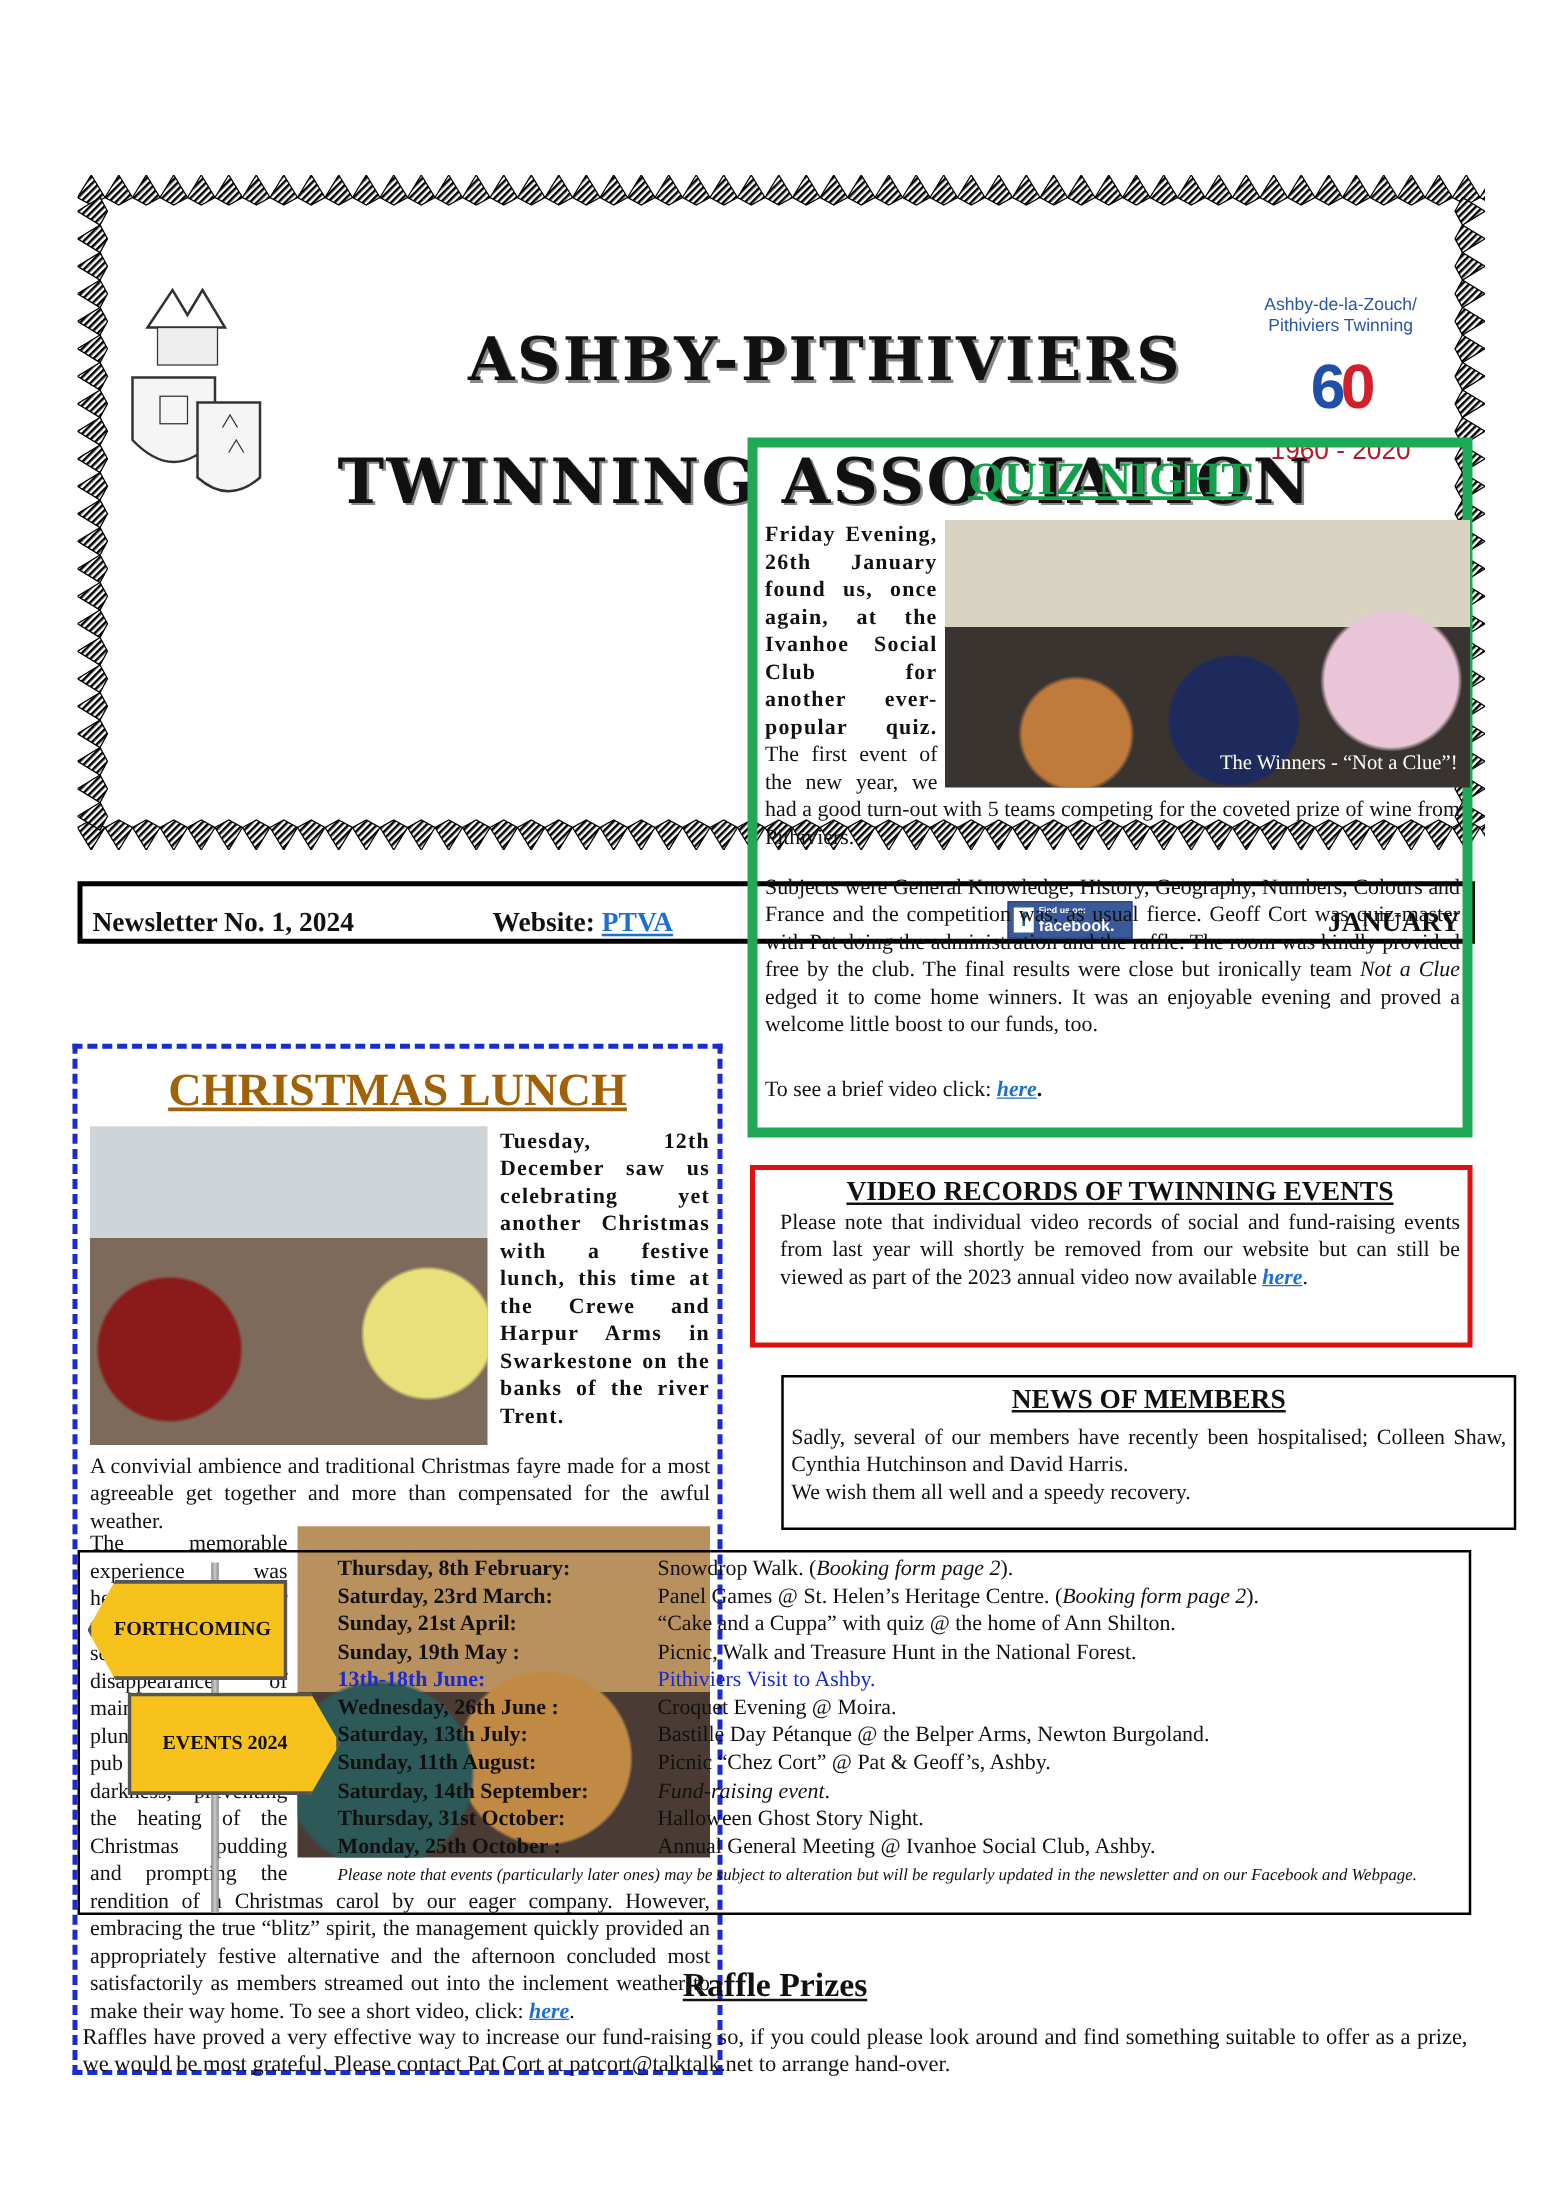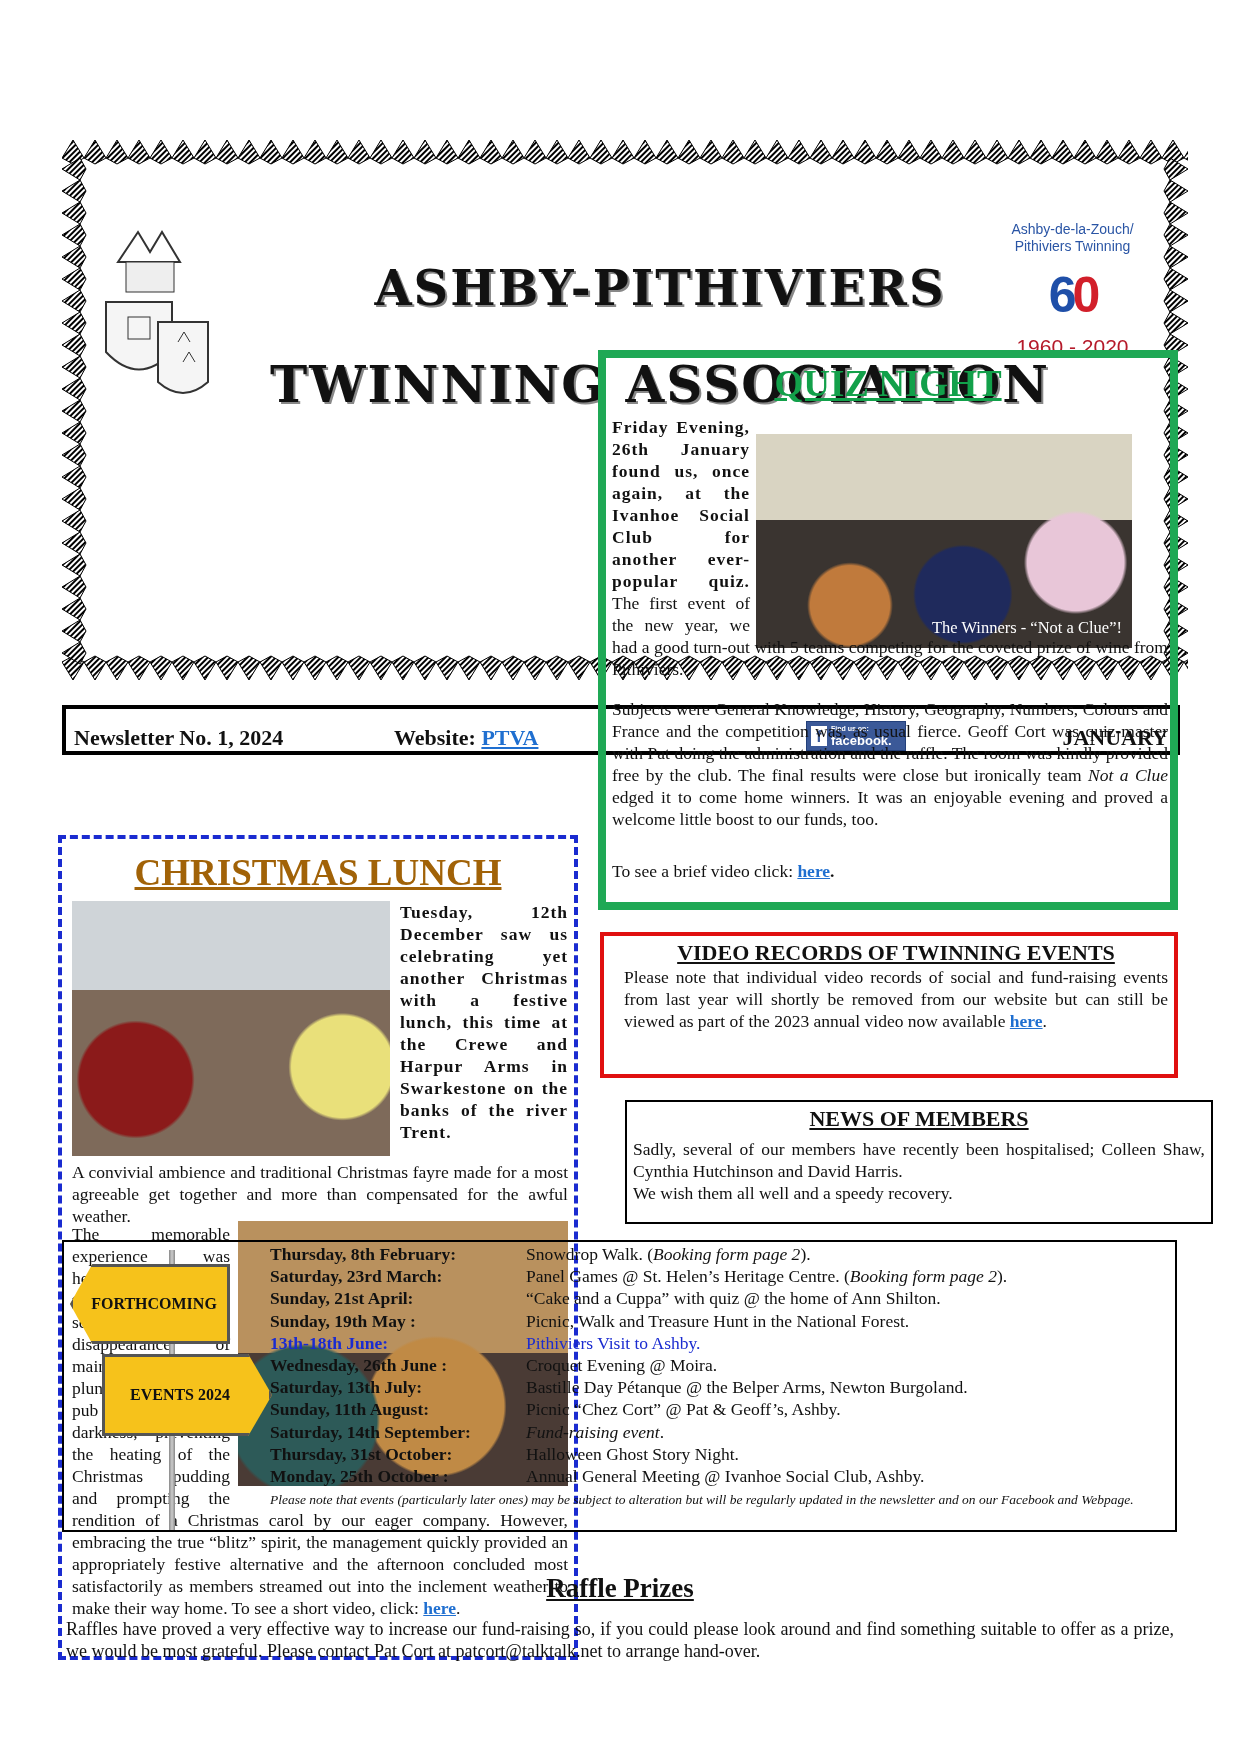--- a/index.html
+++ b/index.html
@@ -35,29 +35,29 @@
      radial-gradient(circle at 85% 65%,#e9e07a 0 16%,transparent 17%),
      linear-gradient(180deg,#cfd4d8 0 35%,#7e6a5a 35% 100%);}
   .photo2{position:absolute;left:176px;top:382px;width:330px;height:265px;background:
      radial-gradient(circle at 20% 75%,#2d5a58 0 22%,transparent 23%),
      radial-gradient(circle at 60% 70%,#c08a45 0 25%,transparent 26%),
      linear-gradient(180deg,#b9915e 0 50%,#4a3b35 50% 100%);}
   .caption{position:absolute;color:#fff;font-size:16.5px;}
   
   .qbox{left:598px;top:350px;width:580px;height:560px;border:8px solid #1fa855;box-sizing:border-box;}
   .quiz-title{color:#12a04a;font-size:37px;margin-top:4px;}
-  .photo3{position:absolute;left:150px;top:58px;width:376px;height:214px;background:
+  .photo3{position:absolute;left:150px;top:58px;width:420px;height:214px;background:
      radial-gradient(circle at 55% 75%,#1f2a5c 0 18%,transparent 19%),
      radial-gradient(circle at 85% 60%,#e8c6d8 0 14%,transparent 15%),
      radial-gradient(circle at 25% 80%,#c07a3c 0 12%,transparent 13%),
-     linear-gradient(180deg,#d9d4c2 0 40%,#3a3430 40% 100%); margin-top: 18px;}
+     linear-gradient(180deg,#d9d4c2 0 40%,#3a3430 40% 100%);}
   
   .vbox{left:600px;top:932px;width:578px;height:146px;border:4px solid #e01010;box-sizing:border-box;padding:4px 6px;}
   .h2b{font-size:22px;font-weight:bold;text-decoration:underline;text-align:center;}
-  .link{color:#1f6fd0;font-weight:bold;text-decoration:underline;}
+  .link{color:#1f6fd0;font-style:italic;font-weight:bold;text-decoration:underline;}
   
   .nbox{left:590px;top:1098px;width:588px;height:124px;border:2px solid #000;box-sizing:border-box;padding:4px 6px;}
   
   .ebox{left:62px;top:1240px;width:1115px;height:292px;border:2px solid #000;box-sizing:border-box;}
   .events{position:absolute;left:206px;top:1px;font-size:17.5px;line-height:22.2px;}
   .events .row{display:flex;}
   .events .d{width:256px;font-weight:bold;white-space:nowrap;}
   .events .e{white-space:nowrap;}
   .events .blue{color:#1a2bd0;}
   .events .note{font-size:13.5px;font-style:italic;line-height:17px;width:900px;margin-top:4px;}
@@ -240,21 +240,21 @@
     <path d="M18 80 H84 V130 Q51 165 18 130 Z" fill="#f5f5f5" stroke="#333" stroke-width="2"></path>
     <path d="M70 100 H120 V160 Q95 182 70 160 Z" fill="#f5f5f5" stroke="#333" stroke-width="2"></path>
     <rect x="40" y="95" width="22" height="22" fill="none" stroke="#333"></rect>
     <path d="M90 120 l6 -10 l6 10 M95 140 l6 -10 l6 10" stroke="#333" fill="none"></path>
   </svg>
 </div>
 
 <div class="abs title title1" style="top:260px;font-size:48px;left:300px;">ASHBY-PITHIVIERS</div>
 <div class="abs title title2" style="top:355px;font-size:50px;left:270px;width:780px;">TWINNING ASSOCIATION</div>
 
-<div class="abs logo60" style="left:985px;top:221px;">
+<div class="abs logo60" style="left:985px;top:235px;">
   <div class="l1">Ashby-de-la-Zouch/</div>
   <div class="l2">Pithiviers  Twinning</div>
   <div class="num"><b>6</b><span>0</span></div>
   <div class="yrs">1960 - 2020</div>
 </div>
 
 <div class="abs infobar" style="top:705px;height:42px;width:1110px;">
   <span class="nl">Newsletter No. 1, 2024</span>
   <span class="web"><span>Website: </span><a>PTVA</a></span>
   <span class="fb">

